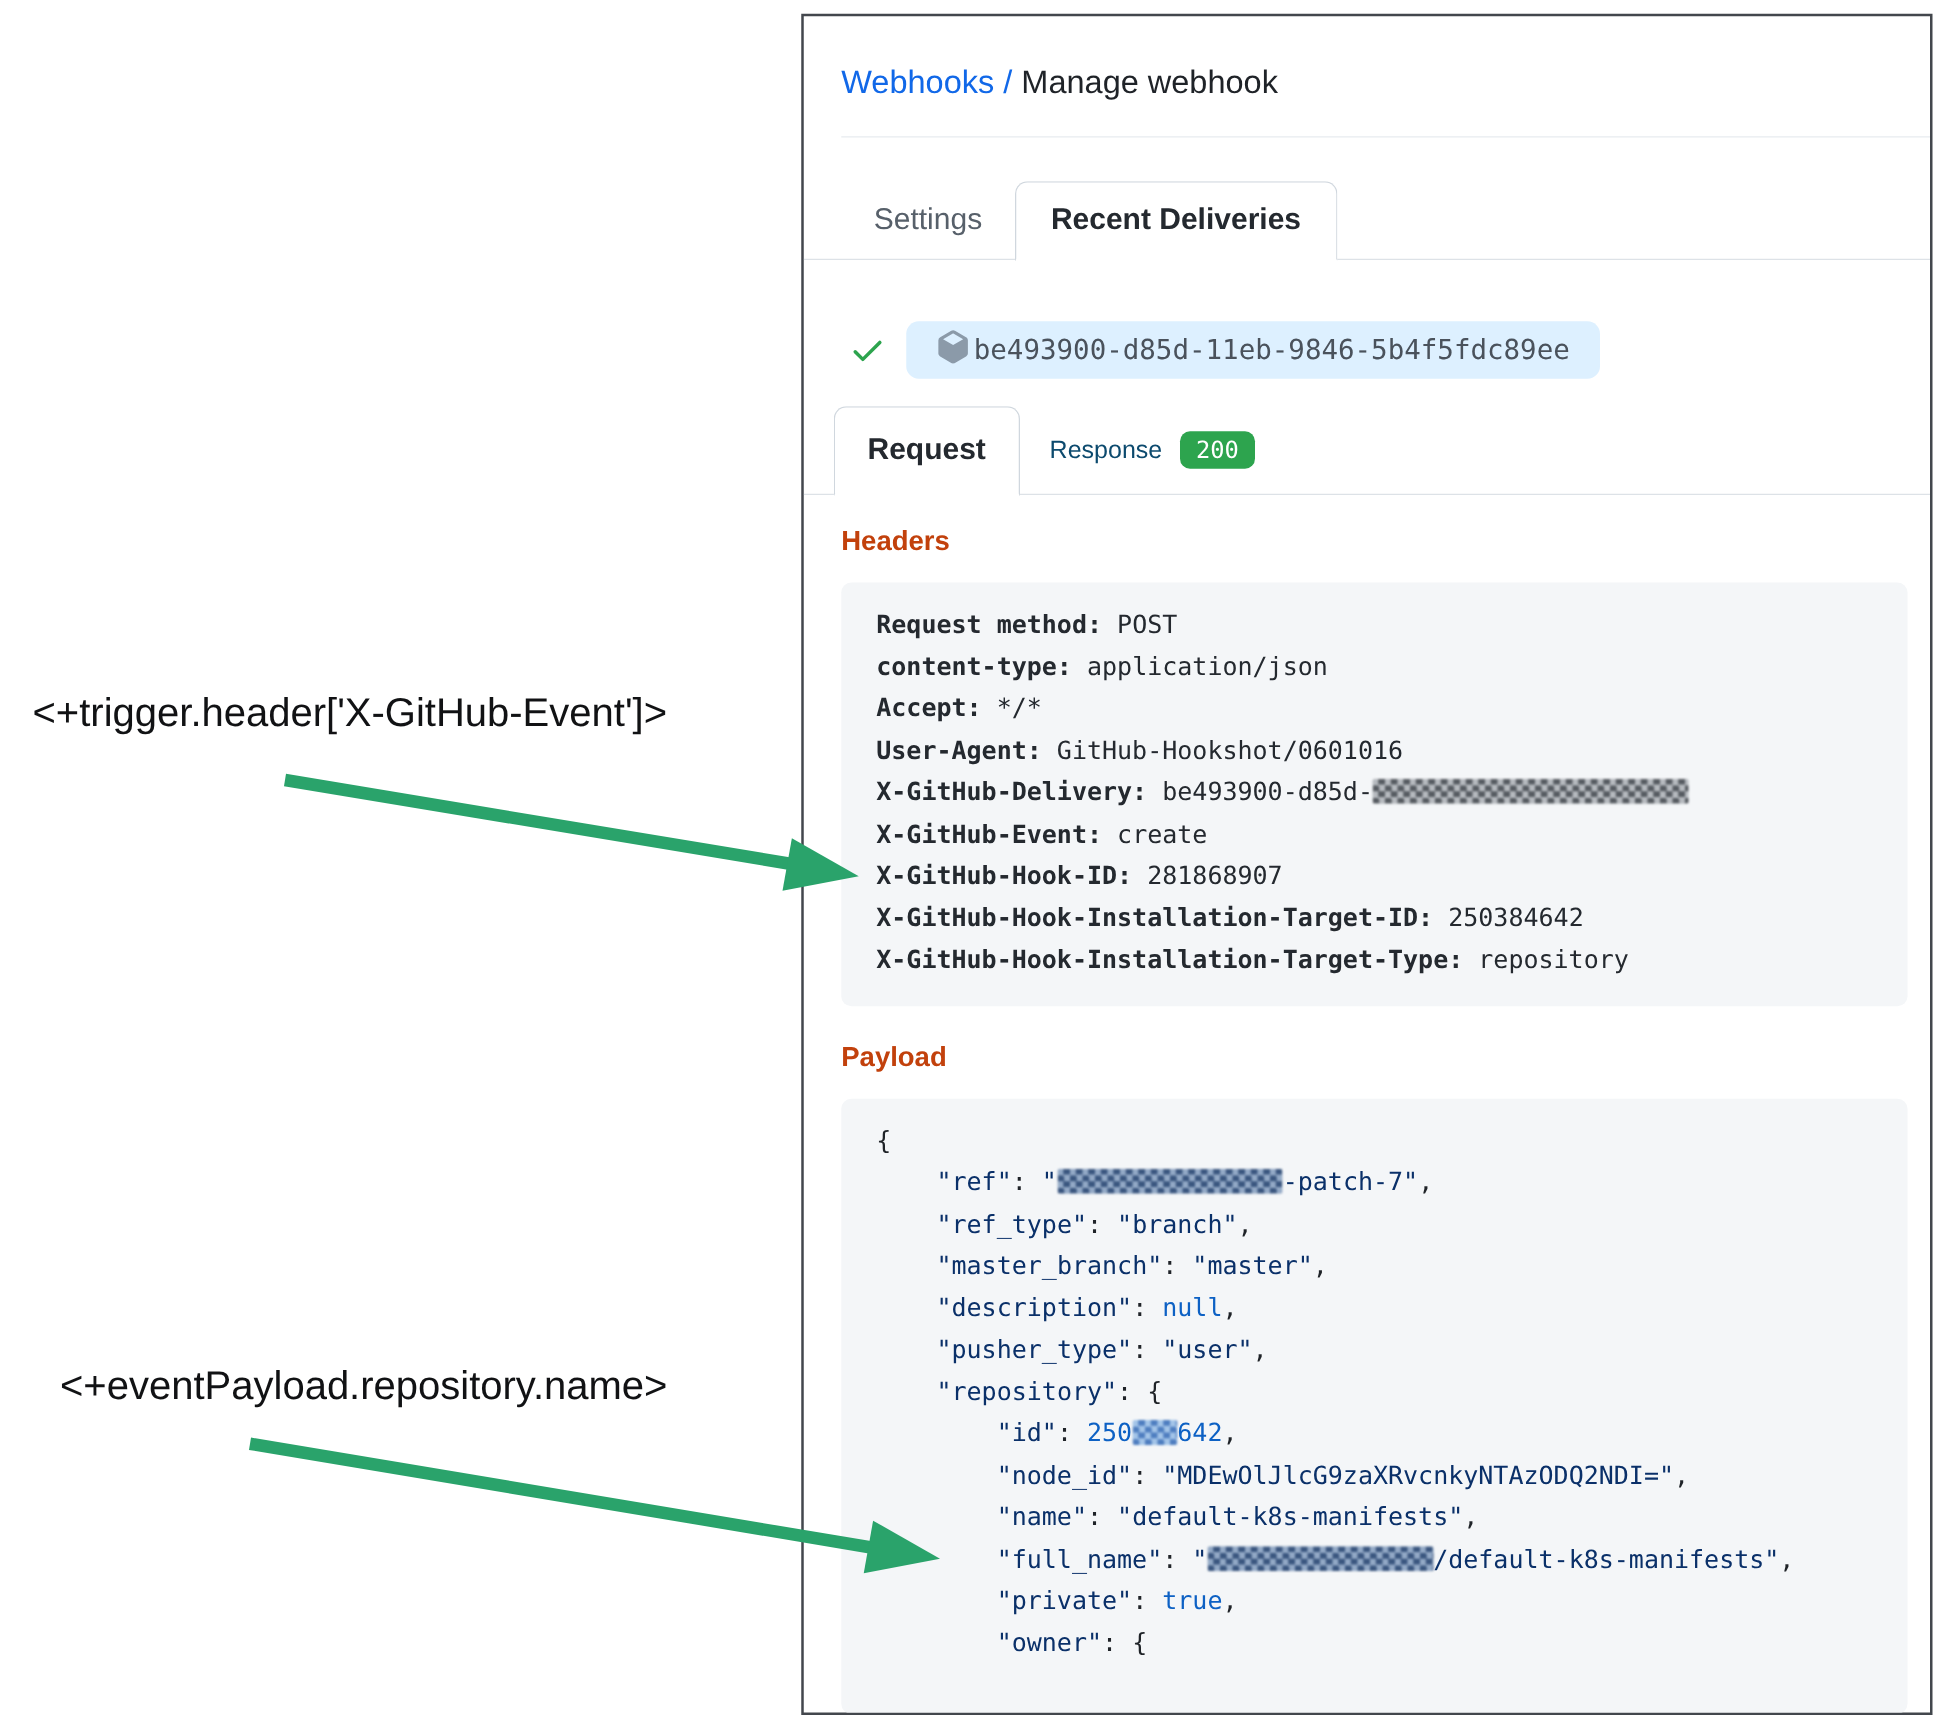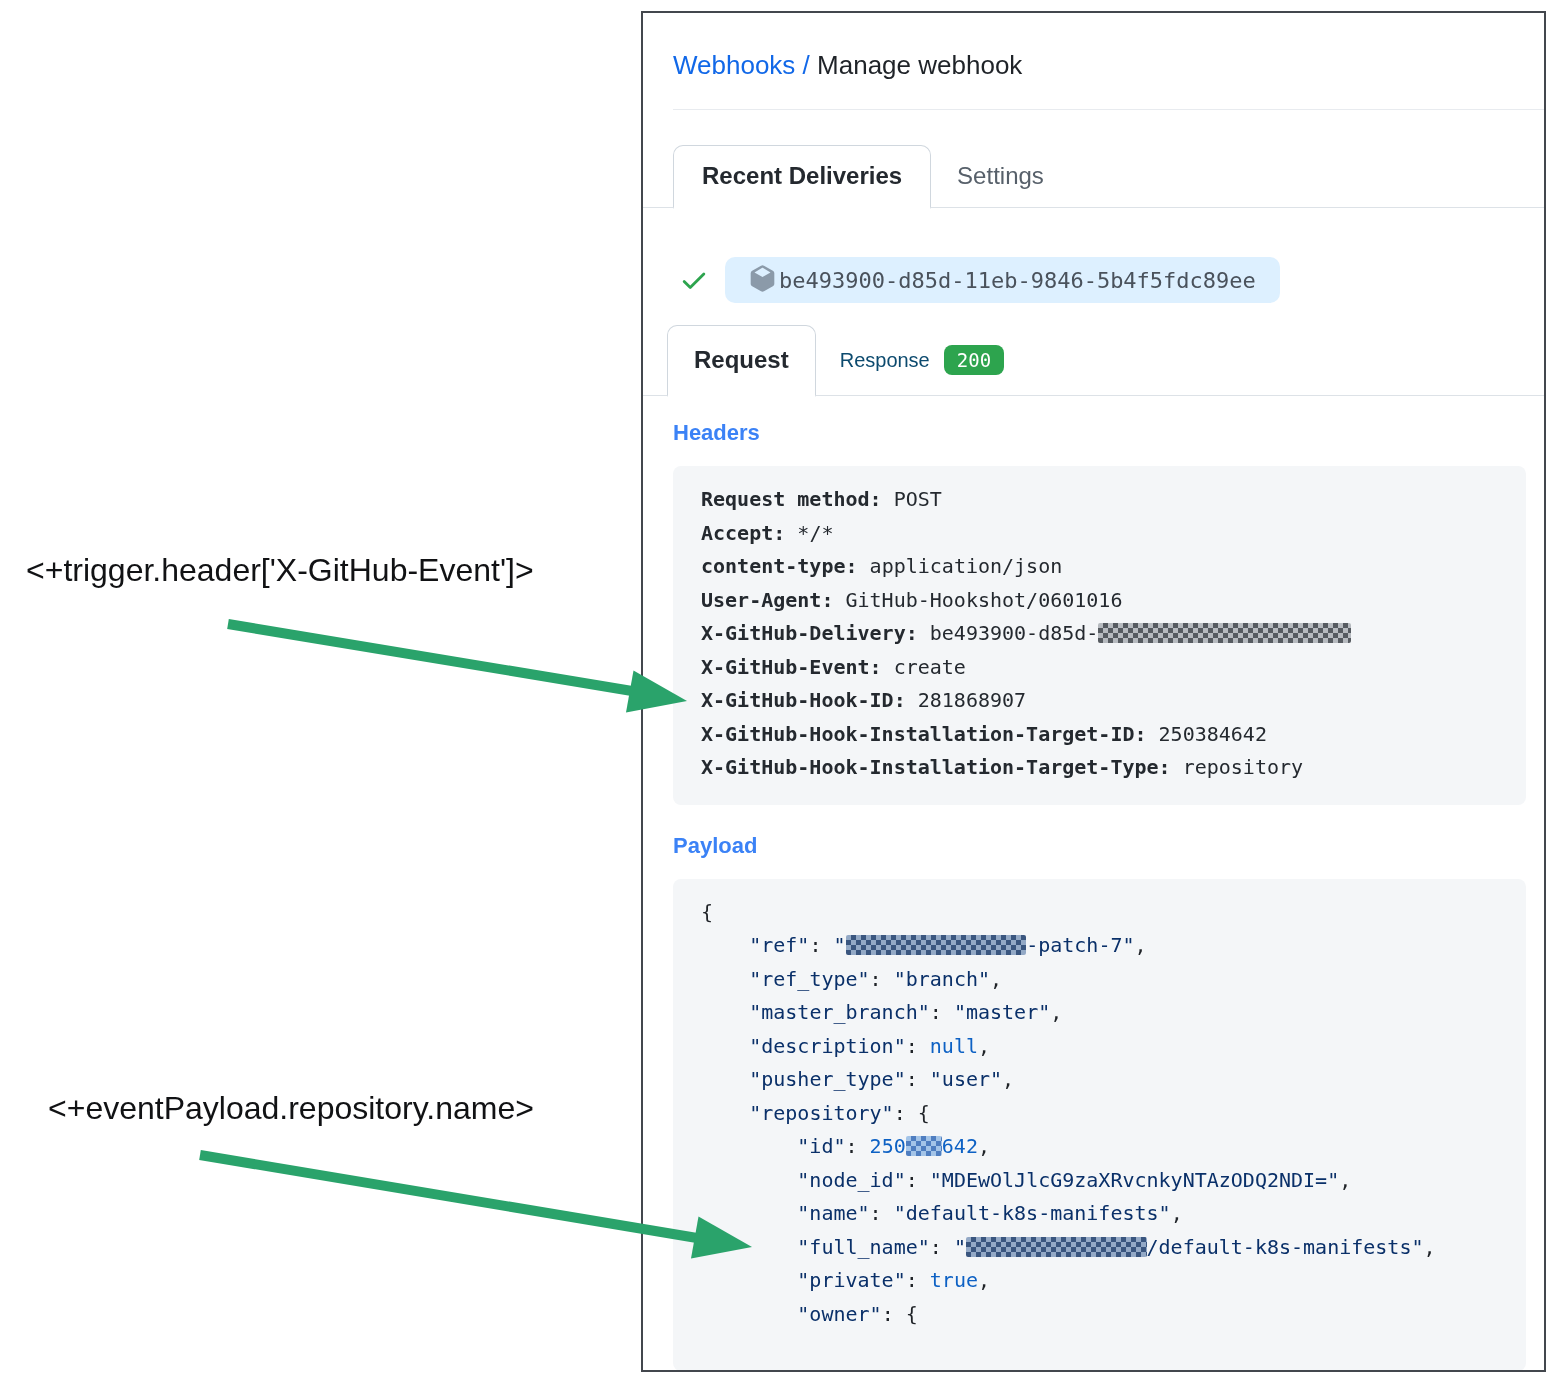--- a/index.html
+++ b/index.html
@@ -37,21 +37,21 @@
                   font-size:19px; padding:4px 13px; border-radius:8px; }
 
   
   .delivery-row { display:flex; align-items:center; margin-top:49px; height:46px; gap:16px; padding-left:6px; }
   .check-icon svg { display:block; }
   .delivery-pill { display:flex; align-items:center; gap:3px; background:#ddf0ff; border-radius:10px;
                    height:46px; padding:0 24px; cursor:pointer; }
   .delivery-id { font-family:"DejaVu Sans Mono", monospace; font-size:22px; color:#4a525c; }
 
   
-  .section-h { font-size:22px; font-weight:700; color:#3b82f6; }
+  .section-h { font-size:22px; font-weight:700; color:#c2410c; }
   #headers-h { margin-top:24px; }
   #payload-h { margin-top:28px; }
 
   
   .code-block { background:#f4f6f8; border-radius:8px; margin-top:20px; padding:17px 18px 20px 28px;
                 font-family:"DejaVu Sans Mono", monospace; font-size:20px; line-height:33.5px;
                 color:#1f2328; }
   #payload-block { padding-bottom:40px; }
   .code-line { white-space:pre; }
   .sg-hk { font-weight:700; color:#24292f; }
@@ -89,22 +89,22 @@
 <div class="panel">
 
   <div class="breadcrumb-title">
     <a>Webhooks</a><span class="crumb-sep"> </span><span class="crumb-sep">/</span>
     <span>Manage webhook</span>
   </div>
 
   <hr class="title-rule">
 
   <div class="tabnav tabnav1">
+    <div class="tab">Settings</div>
     <div class="tab active">Recent Deliveries</div>
-    <div class="tab">Settings</div>
   </div>
 
   <div class="delivery-row">
     <span class="check-icon">
       <svg width="30" height="30" viewBox="0 0 16 16" fill="#2da44e">
           <path d="M13.78 4.22a.75.75 0 0 1 0 1.06l-7.25 7.25a.75.75 0 0 1-1.06 0L2.22 9.28a.751.751 0 0 1 .018-1.042.751.751 0 0 1 1.042-.018L6 10.94l6.72-6.72a.75.75 0 0 1 1.06 0Z"></path>
         </svg>
     </span>
     <div class="delivery-pill">
       <span>
@@ -120,22 +120,22 @@
     <div class="tab active">Request</div>
     <div class="resp-wrap">
       <span class="resp-label">Response</span>
       <span class="status-badge">200</span>
     </div>
   </div>
 
   <div class="section-h" id="headers-h">Headers</div>
   <div class="code-block" id="headers-block">
       <div class="code-line"><span class="sg-hk">Request method:</span><span class="sg-hv"> POST</span></div>
+      <div class="code-line"><span class="sg-hk">content-type:</span><span class="sg-hv"> application/json</span></div>
       <div class="code-line"><span class="sg-hk">Accept:</span><span class="sg-hv"> */*</span></div>
-      <div class="code-line"><span class="sg-hk">content-type:</span><span class="sg-hv"> application/json</span></div>
       <div class="code-line"><span class="sg-hk">User-Agent:</span><span class="sg-hv"> GitHub-Hookshot/0601016</span></div>
       <div class="code-line"><span class="sg-hk">X-GitHub-Delivery:</span><span class="sg-hv"> be493900-d85d-</span><span class="blur gray" style="width: 21ch;"></span></div>
       <div class="code-line"><span class="sg-hk">X-GitHub-Event:</span><span class="sg-hv"> create</span></div>
       <div class="code-line"><span class="sg-hk">X-GitHub-Hook-ID:</span><span class="sg-hv"> 281868907</span></div>
       <div class="code-line"><span class="sg-hk">X-GitHub-Hook-Installation-Target-ID:</span><span class="sg-hv"> 250384642</span></div>
       <div class="code-line"><span class="sg-hk">X-GitHub-Hook-Installation-Target-Type:</span><span class="sg-hv"> repository</span></div>
     </div>
 
   <div class="section-h" id="payload-h">Payload</div>
   <div class="code-block" id="payload-block">

